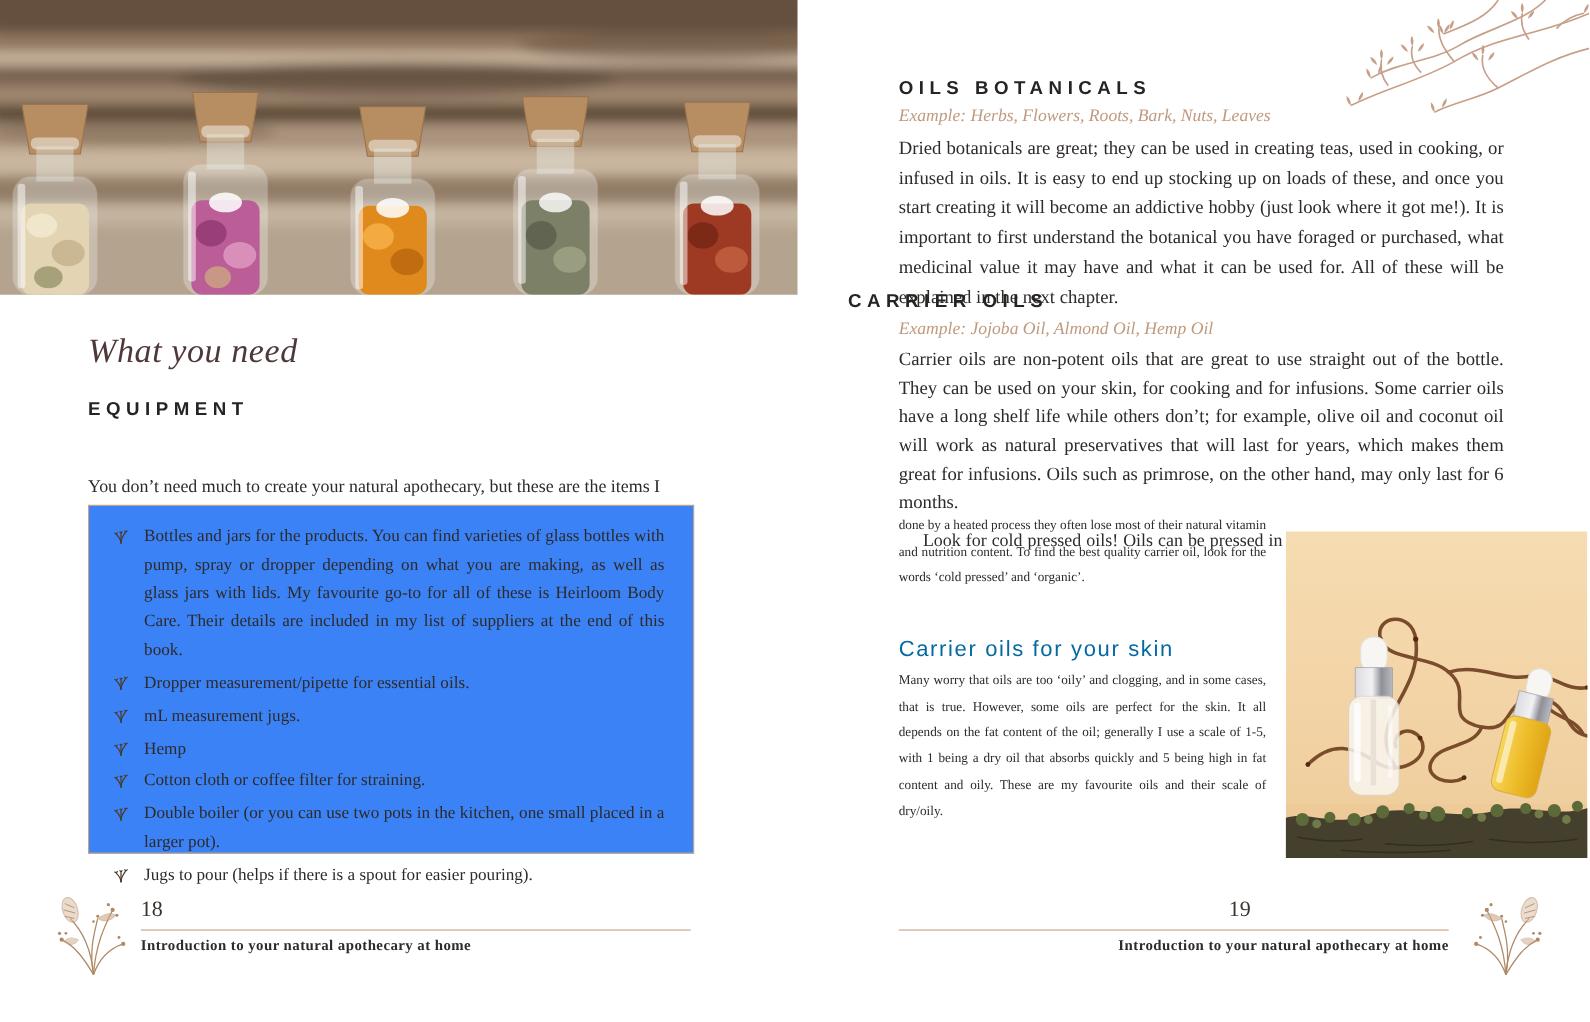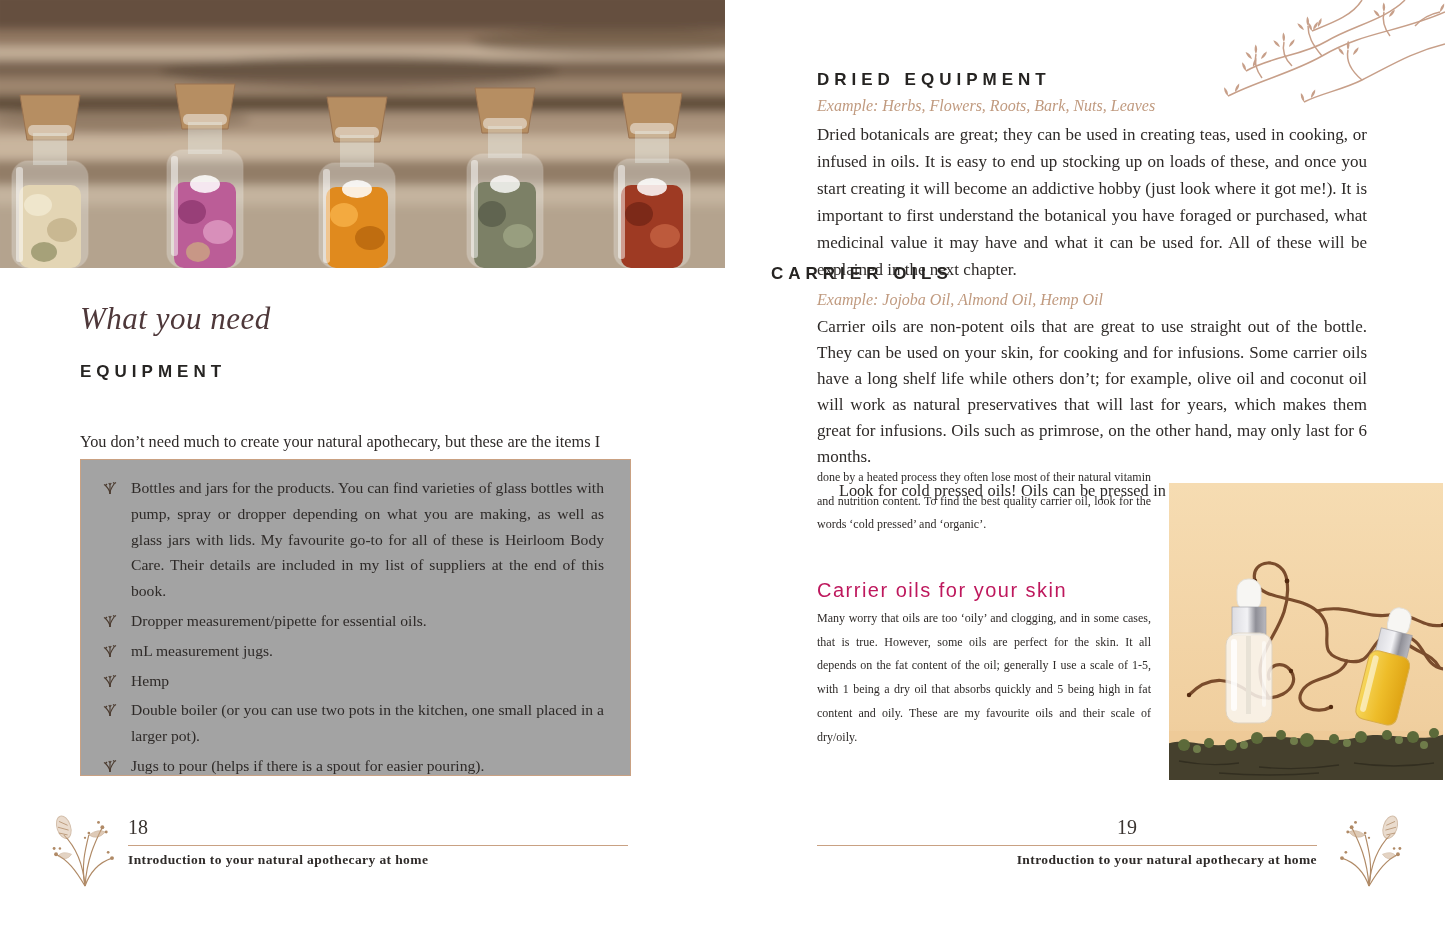--- a/index.html
+++ b/index.html
@@ -9,26 +9,26 @@
 
   
   .page-title{font-family:"Liberation Serif", serif;font-size:31px;color:#4e383a;letter-spacing:.5px;font-style:italic;}
   .sec-head{font-family:"Liberation Sans", sans-serif;font-weight:700;font-size:17px;
             letter-spacing:5px;color:#262422;}
   .example{font-style:italic;font-size:16px;color:#c09a7f;}
   .body-text{font-size:17px;line-height:27px;text-align:justify;color:#2e2a28;}
   .body-text-narrow{font-size:12px;line-height:23.7px;text-align:justify;color:#2e2a28;}
   .intro-text{font-size:16.3px;line-height:29px;color:#2e2a28;}
   .sub-head{font-family:"Liberation Sans", sans-serif;font-weight:400;font-size:20px;
-            letter-spacing:1.5px;color:#be185d;}
+            letter-spacing:1.5px;color:#0369a1;}
   .indent-line{font-size:16.3px;line-height:25px;text-align:justify;text-align-last:justify;
                text-indent:22px;color:#2e2a28;}
 
   
-  .eq-box{background:#a3a3a3;border:1px solid #c9a183;box-sizing:border-box;
+  .eq-box{background:#3b82f6;border:1px solid #c9a183;box-sizing:border-box;
           padding:15px 26px 8px 22px;}
   .eq-item{display:flex;gap:12px;margin-bottom:4px;}
   .eq-item .sprig{flex:0 0 16px;padding-top:5px;}
   .eq-item .eq-text{flex:1;font-size:15.6px;line-height:25.8px;text-align:justify;}
 
   
   .page-num{font-size:20px;color:#3a3430;}
   .footer-line{height:1px;background:#c9a183;}
   .footer-caption{font-size:13.5px;font-weight:700;letter-spacing:.4px;color:#2f2b29;}
   .mirror{transform:scaleX(-1);}
@@ -207,20 +207,35 @@
               <g stroke="#4a3a2e" stroke-width="1.1" fill="none">
                 <path d="M7 14 C7 10 5 8 2.5 5.5"></path>
                 <path d="M7 14 C7 9 9 7 11.5 3.5"></path>
                 <path d="M7 14 C7 10 7 8 7 4.5"></path>
                 <path d="M2.5 5.5 l-1.5 -1 M2.5 5.5 l1.5 -1.5"></path>
                 <path d="M11.5 3.5 l-1.5 -1 M11.5 3.5 l1.5 -1"></path>
                 <path d="M7 4.5 l-1.3 -1.3 M7 4.5 l1.3 -1.3"></path>
               </g>
             </svg>
         </span>
+        <span class="eq-text">Cotton cloth or coffee filter for straining.</span>
+      </div>
+      <div class="eq-item">
+        <span class="sprig">
+          <svg width="14" height="15" viewBox="0 0 14 15">
+              <g stroke="#4a3a2e" stroke-width="1.1" fill="none">
+                <path d="M7 14 C7 10 5 8 2.5 5.5"></path>
+                <path d="M7 14 C7 9 9 7 11.5 3.5"></path>
+                <path d="M7 14 C7 10 7 8 7 4.5"></path>
+                <path d="M2.5 5.5 l-1.5 -1 M2.5 5.5 l1.5 -1.5"></path>
+                <path d="M11.5 3.5 l-1.5 -1 M11.5 3.5 l1.5 -1"></path>
+                <path d="M7 4.5 l-1.3 -1.3 M7 4.5 l1.3 -1.3"></path>
+              </g>
+            </svg>
+        </span>
         <span class="eq-text">Double boiler (or you can use two pots in the kitchen, one small placed in a larger pot).</span>
       </div>
       <div class="eq-item">
         <span class="sprig">
           <svg width="14" height="15" viewBox="0 0 14 15">
               <g stroke="#4a3a2e" stroke-width="1.1" fill="none">
                 <path d="M7 14 C7 10 5 8 2.5 5.5"></path>
                 <path d="M7 14 C7 9 9 7 11.5 3.5"></path>
                 <path d="M7 14 C7 10 7 8 7 4.5"></path>
                 <path d="M2.5 5.5 l-1.5 -1 M2.5 5.5 l1.5 -1.5"></path>
@@ -304,21 +319,21 @@
         <use href="#bud" transform="translate(104,102) rotate(-25)"></use>
         <use href="#bud" transform="translate(111,98) rotate(20)"></use>
         <use href="#bud" transform="translate(46,71) rotate(-30)"></use>
         <use href="#bud" transform="translate(53,67) rotate(15)"></use>
         <use href="#bud" transform="translate(112,31) rotate(-30)"></use>
         <use href="#bud" transform="translate(118,27) rotate(15)"></use>
         <use href="#bud" transform="translate(240,12) rotate(20)"></use>
       </svg>
     </div>
 
-    <div class="abs sec-head" style="left:817px;top:70px;">DRIED EQUIPMENT</div>
+    <div class="abs sec-head" style="left:817px;top:70px;">OILS BOTANICALS</div>
     <div class="abs example" style="left:817px;top:97px;">Example: Herbs, Flowers, Roots, Bark, Nuts, Leaves</div>
     <div class="abs body-text" style="left:817px;top:121px;width:550px;">Dried botanicals are great; they can be used in creating teas, used in cooking, or infused in oils. It is easy to end up stocking up on loads of these, and once you start creating it will become an addictive hobby (just look where it got me!). It is important to first understand the botanical you have foraged or purchased, what medicinal value it may have and what it can be used for. All of these will be explained in the next chapter.</div>
 
     <div class="abs sec-head" style="left:771px;top:264px;">CARRIER OILS</div>
     <div class="abs example" style="left:817px;top:291px;">Example: Jojoba Oil, Almond Oil, Hemp Oil</div>
     <div class="abs body-text" style="left:817px;top:314px;width:550px;line-height:26px;">Carrier oils are non-potent oils that are great to use straight out of the bottle. They can be used on your skin, for cooking and for infusions. Some carrier oils have a long shelf life while others don’t; for example, olive oil and coconut oil will work as natural preservatives that will last for years, which makes them great for infusions. Oils such as primrose, on the other hand, may only last for 6 months.</div>
 
     <div class="abs indent-line" style="left:817px;top:441px;width:550px;margin-top:37px;">Look for cold pressed oils! Oils can be pressed in many ways but when they are</div>
     <div class="abs body-text-narrow" style="left:817px;top:466px;width:334px;">done by a heated process they often lose most of their natural vitamin and nutrition content. To find the best quality carrier oil, look for the words ‘cold pressed’ and ‘organic’.</div>
 

